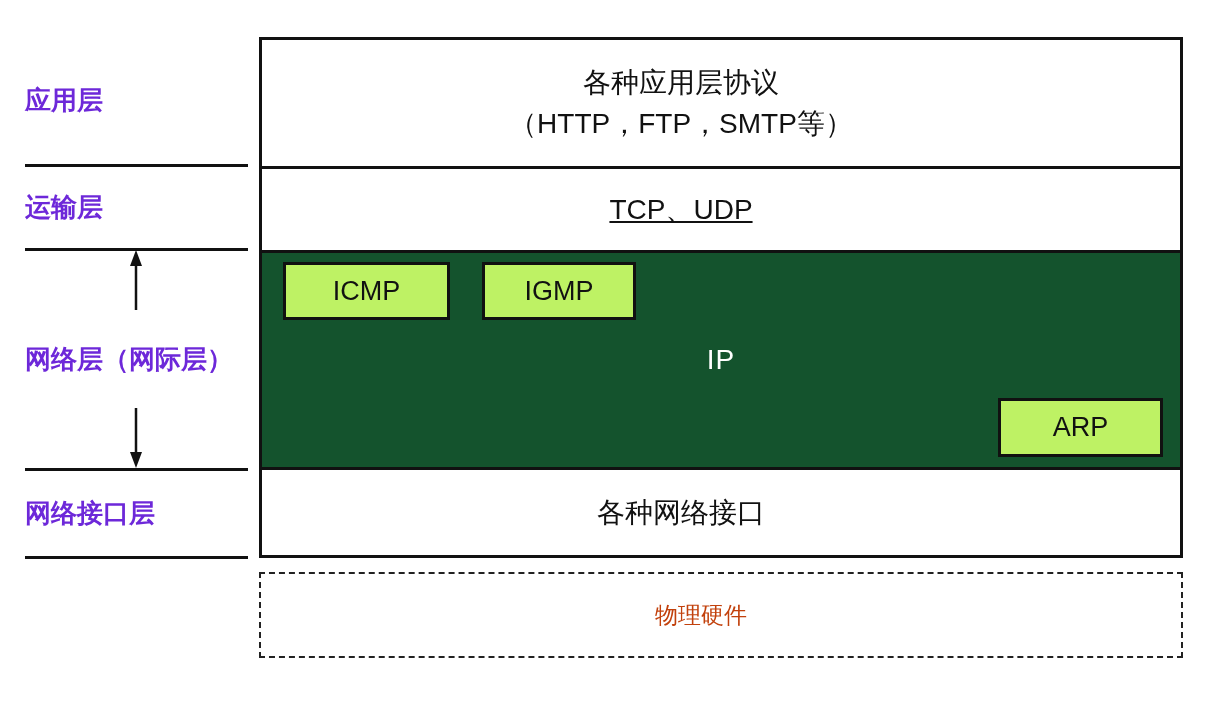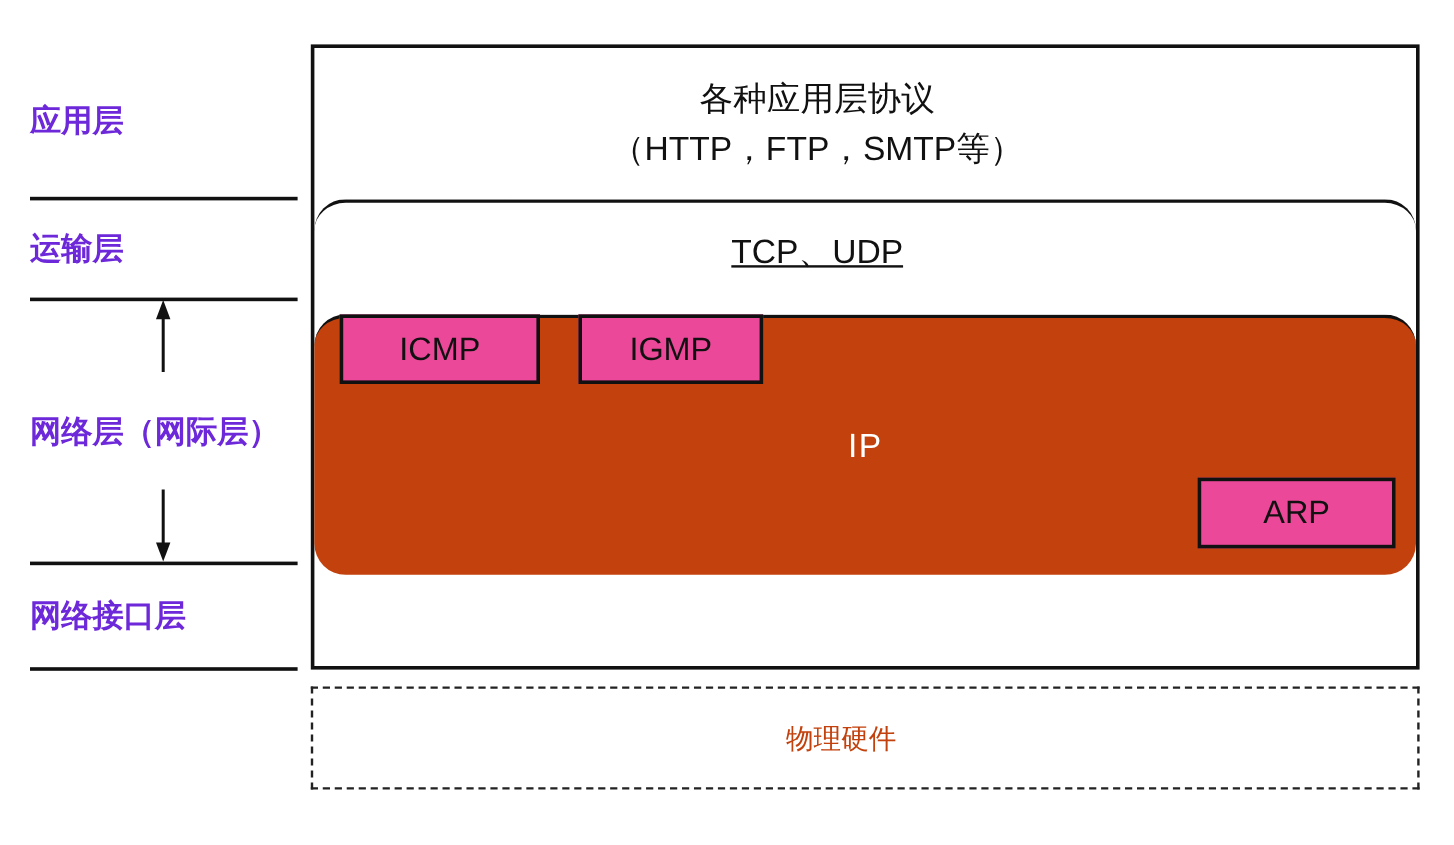--- a/index.html
+++ b/index.html
@@ -57,45 +57,43 @@
     background: #ffffff;
   }
   .stack-row {
     box-sizing: border-box;
     display: flex;
     align-items: center;
     justify-content: center;
     color: #111111;
     font-size: 28px;
     font-weight: 500;
-    border-radius: 26px;
   }
   .row-application { height: 126px; padding-right: 80px; }
   .row-application .app-lines { text-align: center; line-height: 41px; }
   .row-transport { height: 84px; border-top: 3px solid #111111; padding-right: 80px; text-decoration: underline; }
   .row-network {
     height: 217px;
     border-top: 3px solid #111111;
-    background: #c2410c;
+    background: #14532d;
     position: relative;
-    margin-top: 12px;
   }
   .ip-label {
     color: #ffffff;
     font-size: 28px;
     font-weight: 400;
     letter-spacing: 1px;
   }
   .row-interface { height: 88px; border-top: 3px solid #111111; padding-right: 80px; }
 
   
   .proto-box {
     position: absolute;
     box-sizing: border-box;
-    background: #ec4899;
+    background: #bef264;
     border: 3px solid #111111;
     display: flex;
     align-items: center;
     justify-content: center;
     font-size: 27px;
     font-weight: 500;
     color: #111111;
   }
   .proto-icmp { left: 283px; top: 262px; width: 167px; height: 58px; }
   .proto-igmp { left: 482px; top: 262px; width: 154px; height: 58px; }
@@ -166,20 +164,23 @@
     </div>
 
     <div class="stack-row row-transport">
       <span>TCP、UDP</span>
     </div>
 
     <div class="stack-row row-network">
       <span class="ip-label">IP</span>
     </div>
 
+    <div class="stack-row row-interface">
+      <span>各种网络接口</span>
+    </div>
 
   </div>
 
   <div class="proto-box proto-icmp">
     <span>ICMP</span>
   </div>
   <div class="proto-box proto-igmp">
     <span>IGMP</span>
   </div>
   <div class="proto-box proto-arp">

